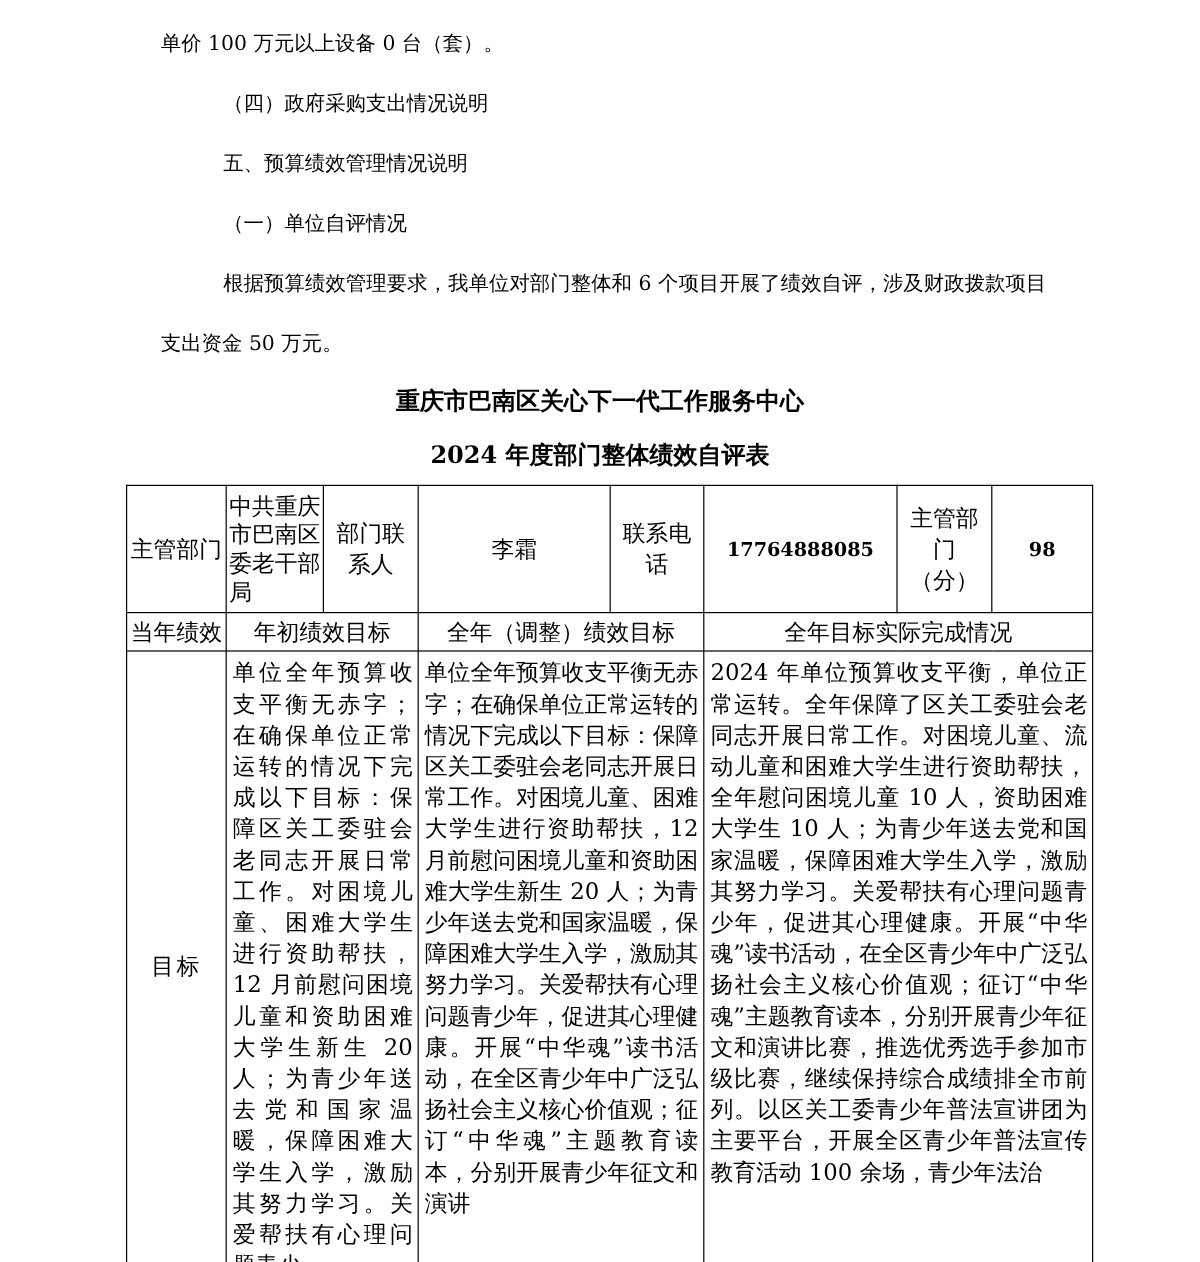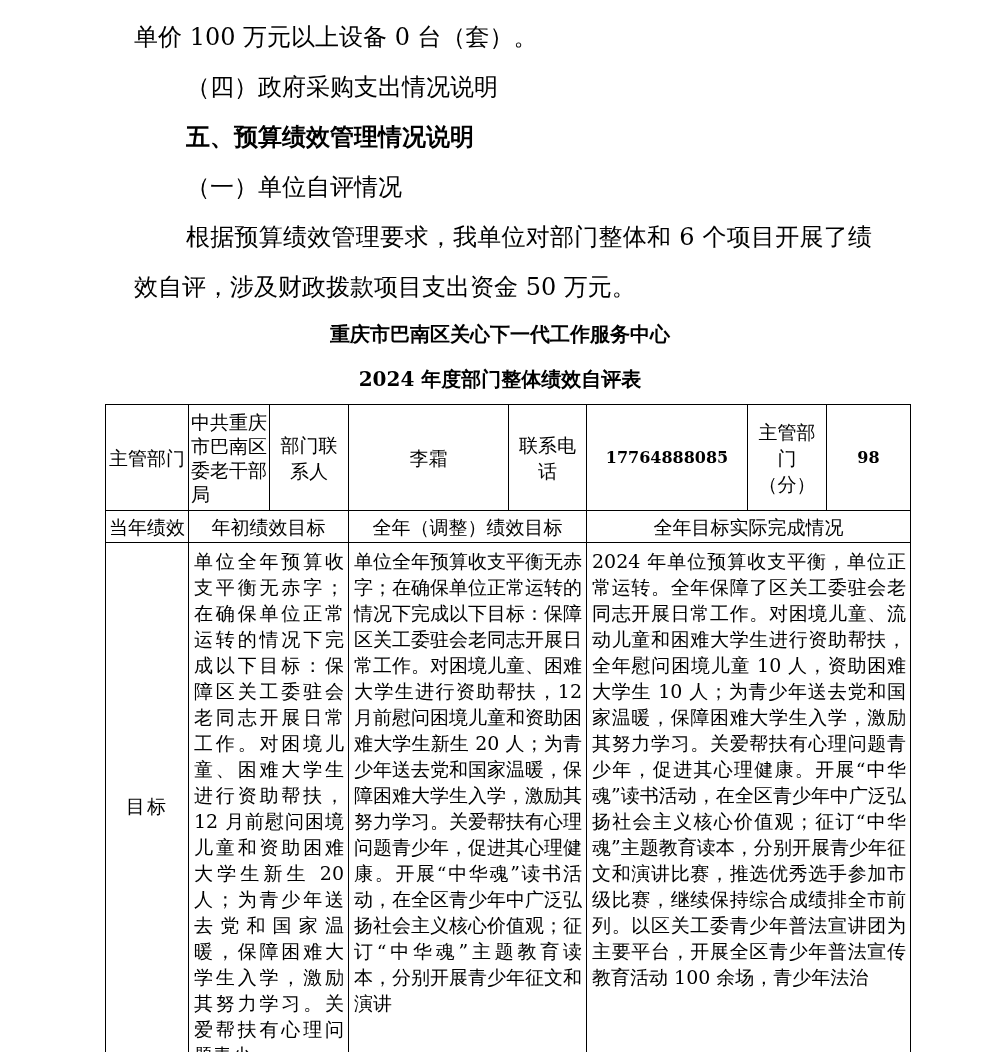--- a/index.html
+++ b/index.html
@@ -13,27 +13,27 @@
     color: #000000;
     font-family: "DejaVu Serif", "Liberation Serif", serif;
   }
   .doc-body {
     margin-left: 134px;
     margin-right: 128px;
     padding-top: 12px;
   }
   .para {
     margin: 0;
-    font-size: 24px;
+    font-size: 17px;
     line-height: 50px;
     text-align: justify;
   }
   .indent { text-indent: 52px; }
   .heading-bold {
-    font-weight: bold;
+    font-weight: normal;
     font-family: "DejaVu Sans", "Liberation Sans", sans-serif;
   }
   .table-title {
     margin: 0;
     text-align: center;
     font-weight: bold;
     font-size: 20px;
     line-height: 45px;
     font-family: "DejaVu Serif", "Liberation Serif", serif;
   }

